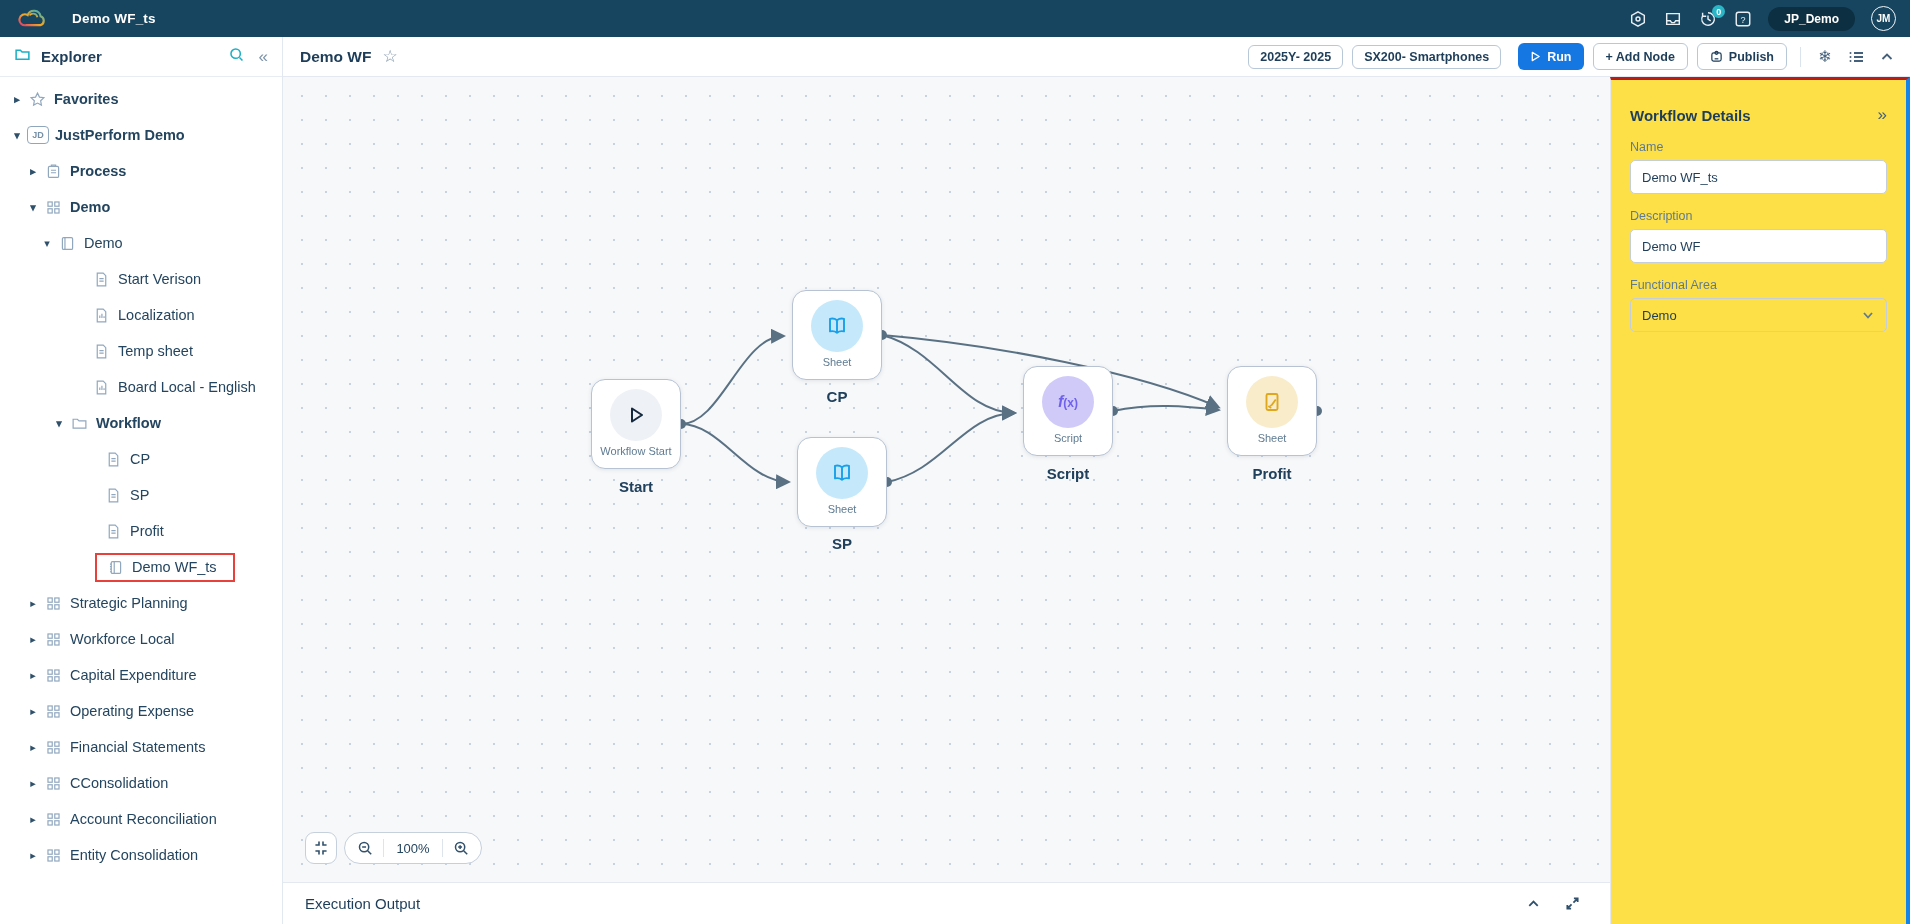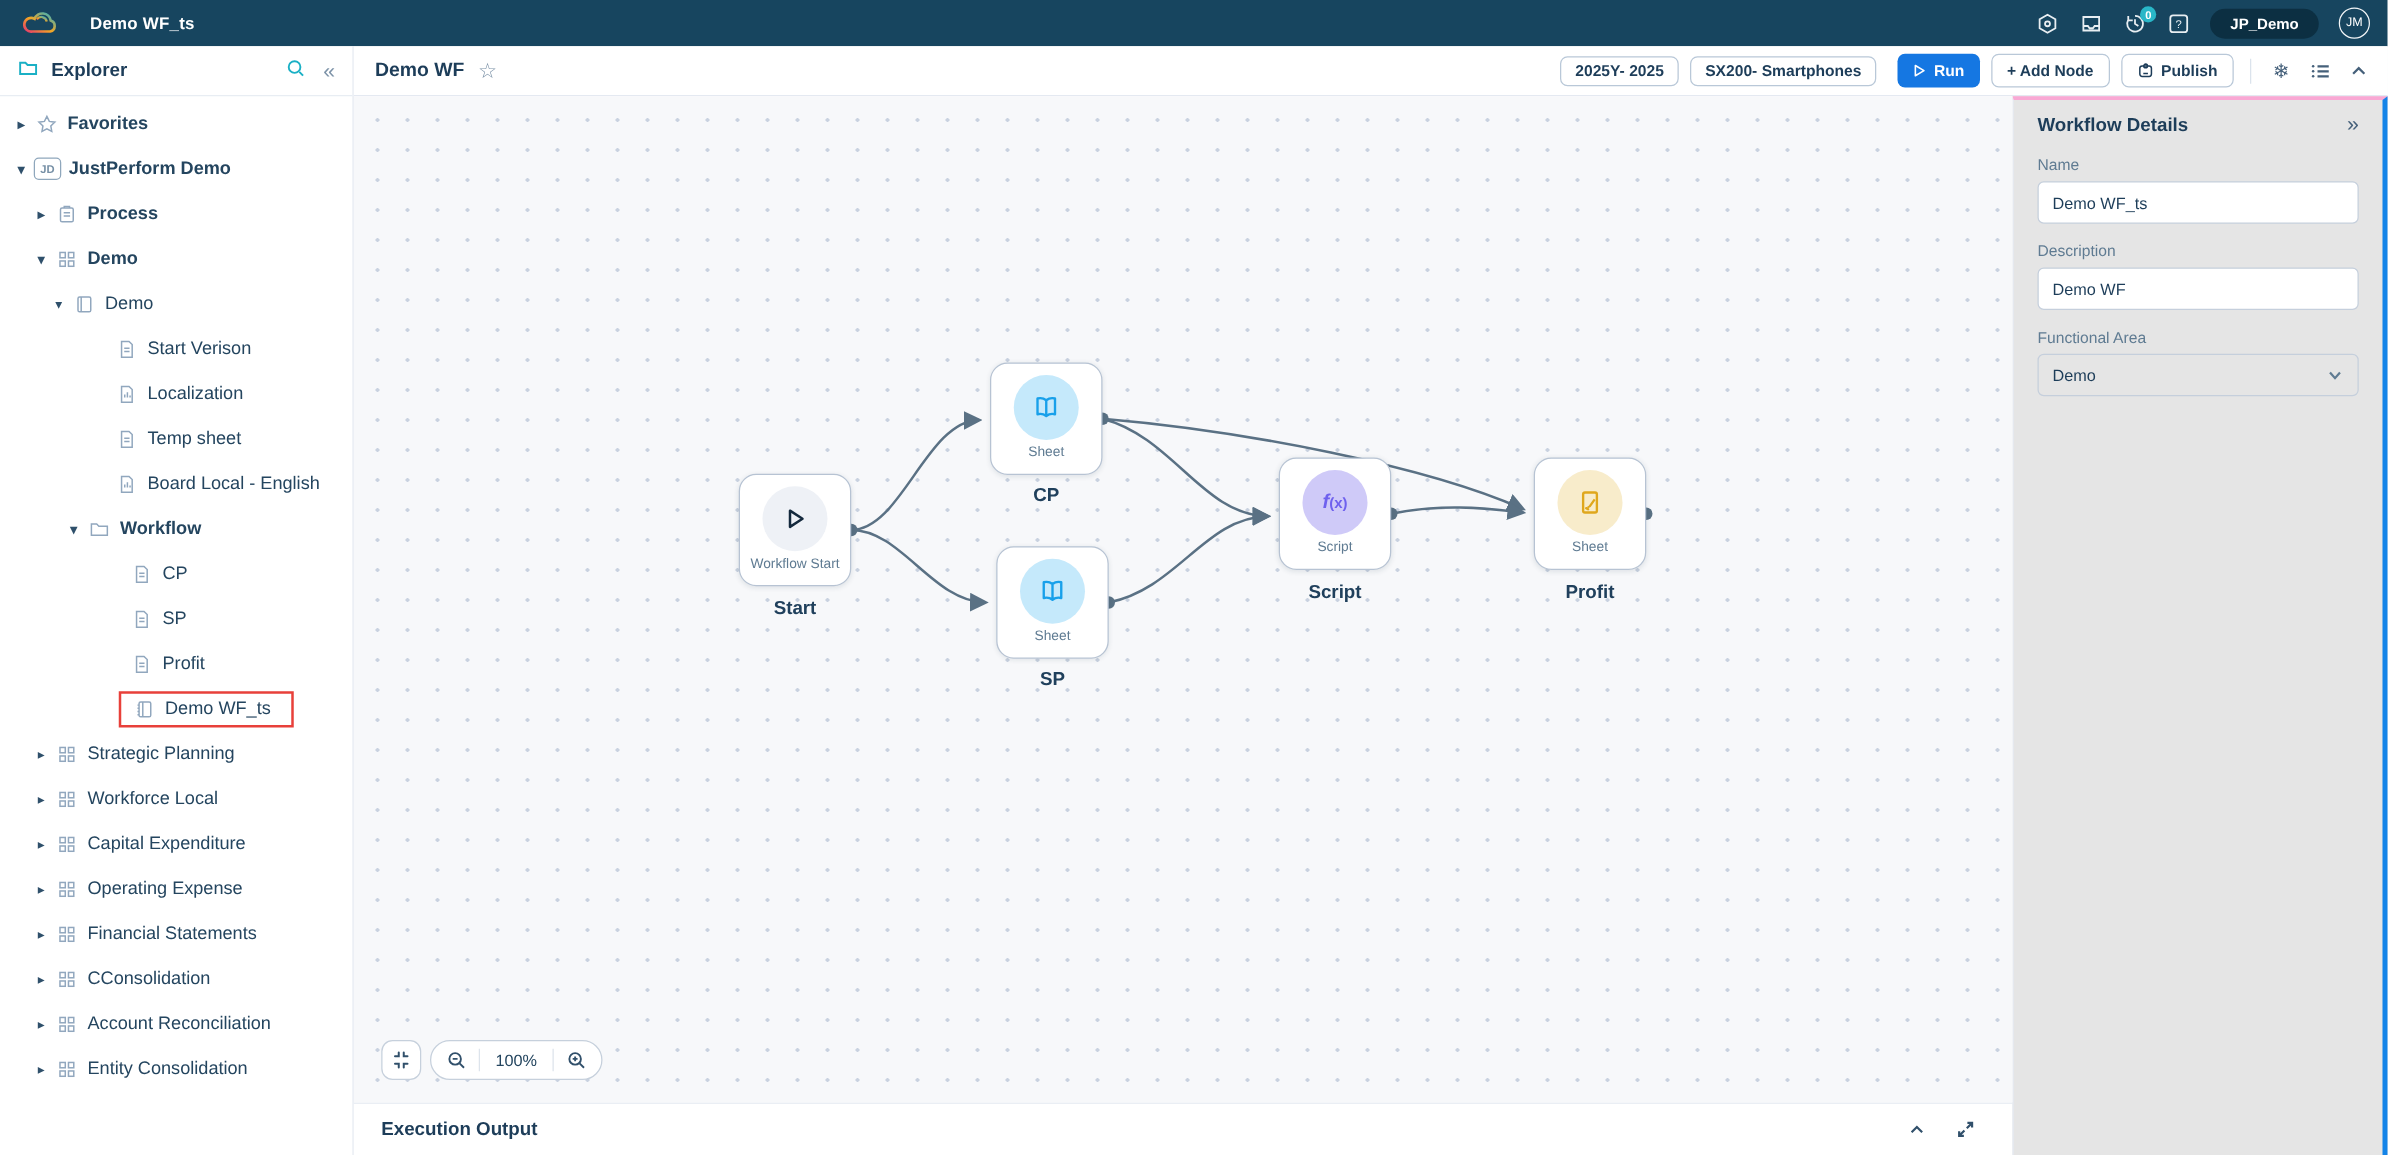--- a/index.html
+++ b/index.html
@@ -9,21 +9,21 @@
 
   
   .topbar { height:37px; background:#17455f; display:flex; align-items:center; padding:0 14px 0 18px; flex:none; }
   .logo { width:30px; height:24px; margin-right:24px; }
   .tb-title { color:#fff; font-size:13.5px; font-weight:700; letter-spacing:.2px; }
   .tb-right { margin-left:auto; display:flex; align-items:center; gap:16px; }
   .tb-ic { width:19px; height:19px; color:#e8eef2; position:relative; display:flex; align-items:center; justify-content:center; cursor:pointer; }
   .tb-ic svg { width:18px; height:18px; stroke:currentColor; fill:none; stroke-width:1.6; }
   .badge0 { position:absolute; top:-4px; right:-8px; background:#29b7c8; color:#fff; font-size:9px; font-weight:700; width:13px; height:13px; border-radius:50%; display:flex; align-items:center; justify-content:center; }
   .userpill { background:#0c2f42; color:#fff; font-size:12px; font-weight:600; padding:5px 16px; border-radius:13px; cursor:pointer; }
-  .avatar { width:25px; height:25px; border-radius:50%; border:1.6px solid #f2f5f7; color:#fff; font-size:10px; font-weight:400; display:flex; align-items:center; justify-content:center; cursor:pointer; }
+  .avatar { width:25px; height:25px; border-radius:50%; border:1.6px solid #f2f5f7; color:#fff; font-size:10px; font-weight:700; display:flex; align-items:center; justify-content:center; cursor:pointer; }
 
   .main { flex:1; display:flex; min-height:0; }
 
   
   .sidebar { width:283px; flex:none; border-right:1px solid #e2e8f0; display:flex; flex-direction:column; background:#fff; }
   .sb-head { height:40px; flex:none; display:flex; align-items:center; padding:0 14px 0 14px; border-bottom:1px solid #e8edf3; }
   .sb-title { font-size:15px; font-weight:700; color:#1d3d59; margin-left:10px; }
   .sb-head .spacer { flex:1; }
   .teal-ic svg { width:17px; height:17px; stroke:#1ab0c5; fill:none; stroke-width:1.8; }
   .collapse { color:#7d93a8; font-size:17px; margin-left:14px; cursor:pointer; }
@@ -70,26 +70,26 @@
 
   
   .fitbtn { position:absolute; left:22px; top:755px; width:32px; height:32px; background:#fff; border:1px solid #c6d0dc; border-radius:9px; display:flex; align-items:center; justify-content:center; cursor:pointer; color:#31506b; }
   .zoombar { position:absolute; left:61px; top:755px; height:32px; background:#fff; border:1px solid #c6d0dc; border-radius:16px; display:flex; align-items:center; padding:0 12px; gap:10px; }
   .zoombar svg { width:16px; height:16px; stroke:#31506b; fill:none; stroke-width:1.7; cursor:pointer; }
   .zval { font-size:13px; color:#24455f; min-width:38px; text-align:center; }
   .vline { width:1px; height:18px; background:#dde4ec; }
 
   
   .execbar { height:42px; flex:none; background:#fff; border-top:1px solid #e4e9f1; display:flex; align-items:center; padding:0 30px 0 22px; }
-  .exec-title { font-size:15px; font-weight:700; color:#1d3d59; }
+  .exec-title { font-size:15px; font-weight:400; color:#1d3d59; }
   .execbar .icons { margin-left:auto; display:flex; gap:24px; }
   .execbar .icons svg { width:15px; height:15px; stroke:#31506b; fill:none; stroke-width:1.9; cursor:pointer; }
 
   
-  .panel { flex:1; background:#e5e5e5; border-left:1px solid #e4e9f1; border-top:3px solid #f9a8d4; border-right:4px solid #1484e8; padding:10px 19px; }
+  .panel { flex:1; background:#fde047; border-left:1px solid #e4e9f1; border-top:3px solid #b91c1c; border-right:4px solid #1484e8; padding:25px 19px; }
   .pn-head { display:flex; align-items:center; }
   .pn-title { font-size:15px; font-weight:700; color:#1d3d59; }
   .pn-collapse { margin-left:auto; color:#45607a; font-size:17px; cursor:pointer; }
   .flabel { font-size:12.5px; color:#5f7b92; margin:15px 0 6px; }
   .finput { width:100%; height:34px; border:1px solid #c5cfdc; border-radius:5px; padding:0 11px; font-size:13px; color:#1d3d59; font-family:"Liberation Sans",sans-serif; background:#fff; }
   .fselect { width:100%; height:34px; border:1px solid #c5cfdc; border-radius:5px; padding:0 11px; font-size:13px; color:#1d3d59; display:flex; align-items:center; cursor:pointer; }
   .fselect svg { margin-left:auto; width:14px; height:14px; stroke:#5f7b92; fill:none; stroke-width:1.8; }
 </style>
 </head>
 <body>

